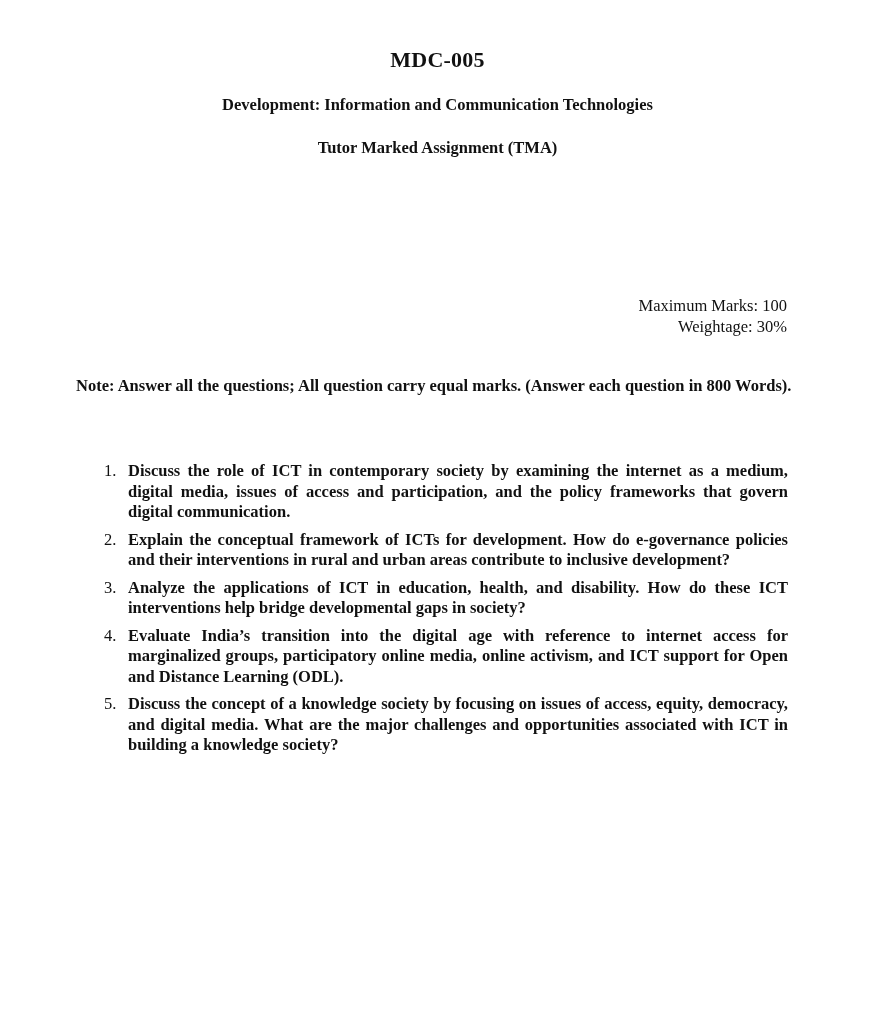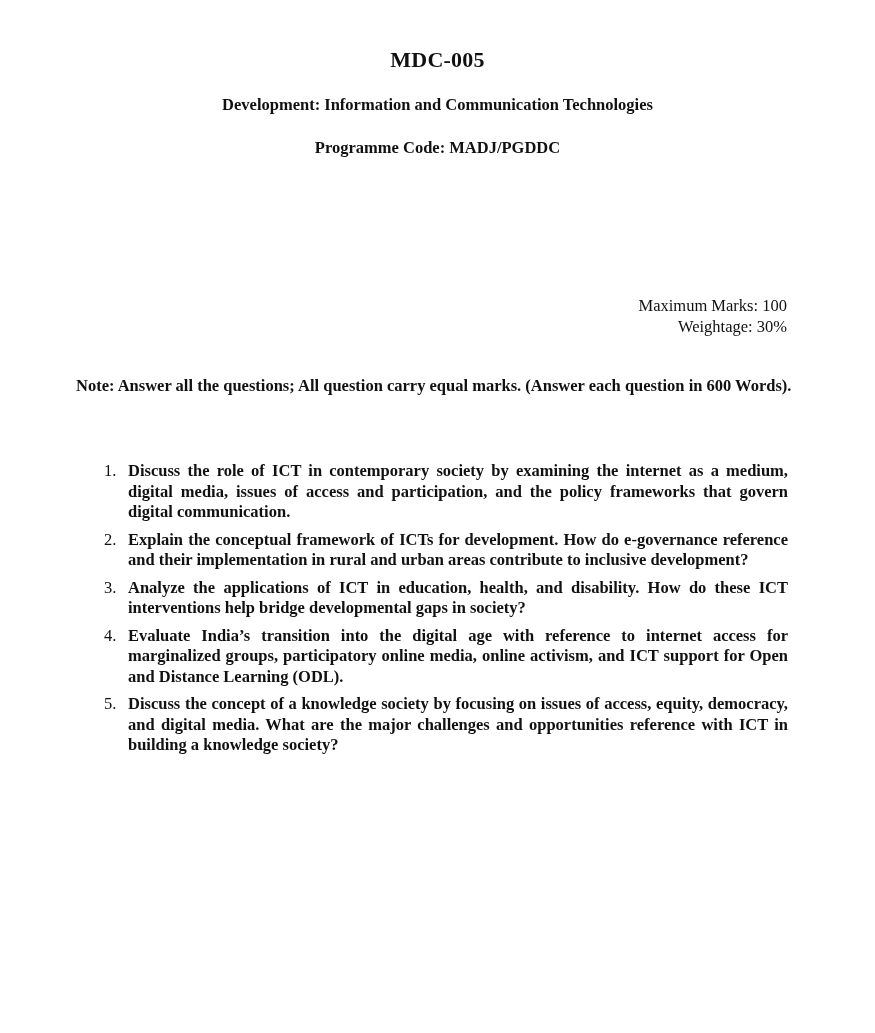--- a/index.html
+++ b/index.html
@@ -90,46 +90,46 @@
     }
   </style>
 </head>
 <body>
 
 <div class="page">
 
   <div class="header">
     <p class="code-title">MDC-005</p>
     <p class="hline">Development: Information and Communication Technologies</p>
-    <p class="hline">Programme Code: MADJ/PGDDC</p>
+    <p class="hline">Tutor Marked Assignment (TMA)</p>
   </div>
 
   <div class="marks">
     <div>Maximum Marks: 100</div>
     <div>Weightage: 30%</div>
   </div>
 
-  <div class="note">Note: Answer all the questions; All question carry equal marks. (Answer each question in 600 Words).</div>
+  <div class="note">Note: Answer all the questions; All question carry equal marks. (Answer each question in 800 Words).</div>
 
   <ol class="questions">
     <li class="q">
       <span class="q-num">1.</span>
       <span class="q-text">Discuss the role of ICT in contemporary society by examining the internet as a medium, digital media, issues of access and participation, and the policy frameworks that govern digital communication.</span>
     </li>
     <li class="q">
       <span class="q-num">2.</span>
-      <span class="q-text">Explain the conceptual framework of ICTs for development. How do e-governance reference and their implementation in rural and urban areas contribute to inclusive development?</span>
+      <span class="q-text">Explain the conceptual framework of ICTs for development. How do e-governance policies and their interventions in rural and urban areas contribute to inclusive development?</span>
     </li>
     <li class="q">
       <span class="q-num">3.</span>
       <span class="q-text">Analyze the applications of ICT in education, health, and disability. How do these ICT interventions help bridge developmental gaps in society?</span>
     </li>
     <li class="q">
       <span class="q-num">4.</span>
       <span class="q-text">Evaluate India’s transition into the digital age with reference to internet access for marginalized groups, participatory online media, online activism, and ICT support for Open and Distance Learning (ODL).</span>
     </li>
     <li class="q">
       <span class="q-num">5.</span>
-      <span class="q-text">Discuss the concept of a knowledge society by focusing on issues of access, equity, democracy, and digital media. What are the major challenges and opportunities reference with ICT in building a knowledge society?</span>
+      <span class="q-text">Discuss the concept of a knowledge society by focusing on issues of access, equity, democracy, and digital media. What are the major challenges and opportunities associated with ICT in building a knowledge society?</span>
     </li>
   </ol>
 
 </div>
 
 </body></html>

